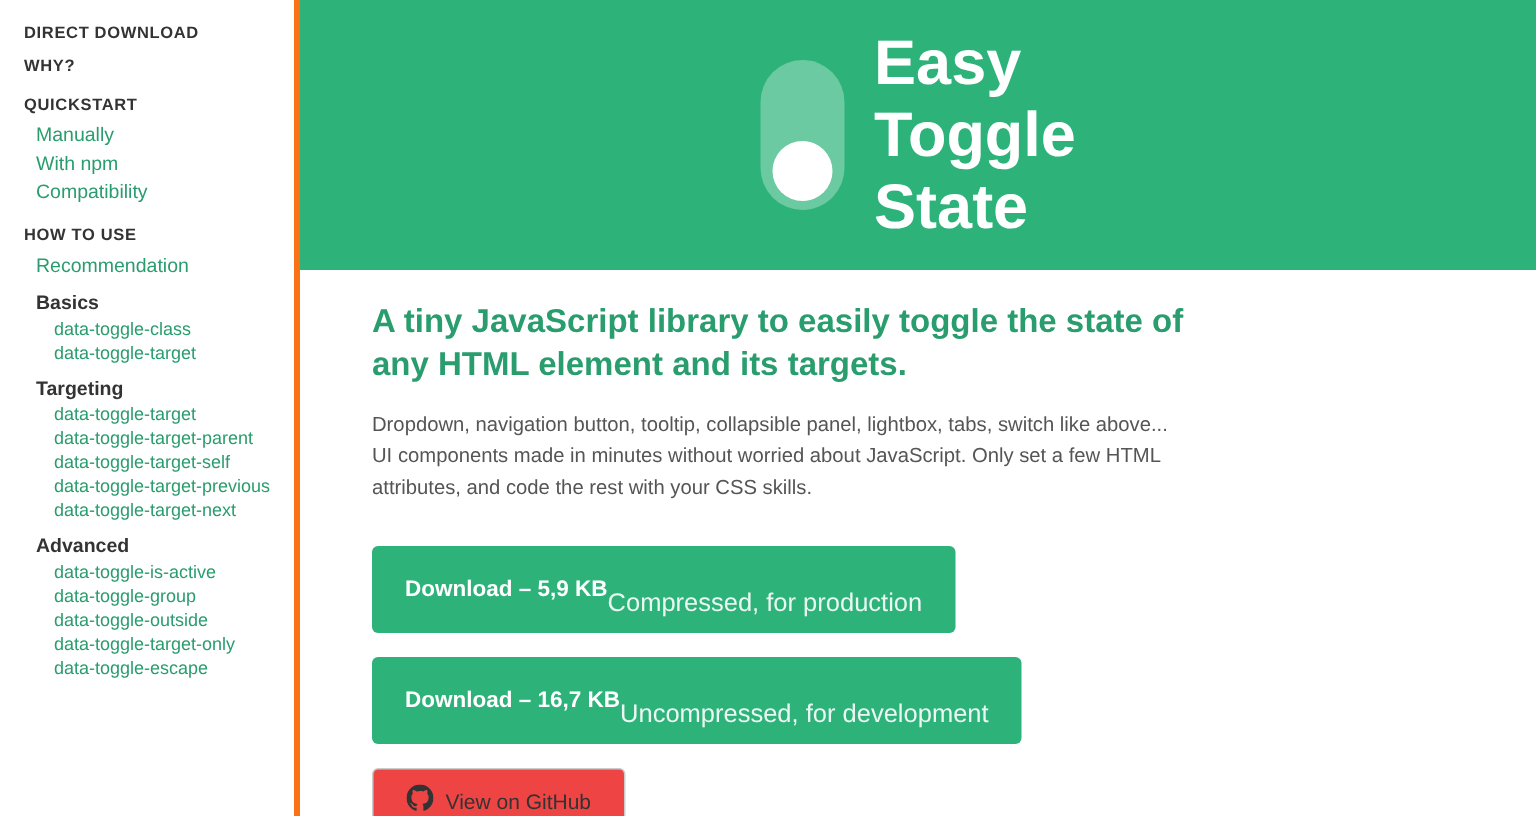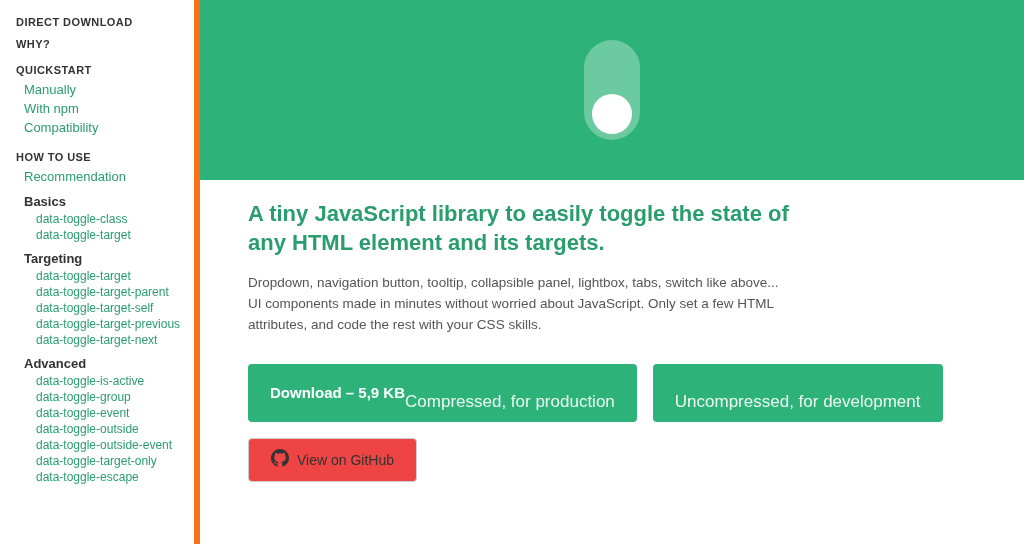--- a/index.html
+++ b/index.html
@@ -13,21 +13,21 @@
       background: #fff;
     }
 
     
     .sidebar {
       width: 200px;
       min-width: 200px;
       height: 544px;
       overflow-y: auto;
       padding: 16px 0 16px 16px;
-      border-right: 6px solid #f97316;
+      border-right: 4px solid #f97316;
       background: #fff;
     }
     .sidebar-section-title {
       font-size: 11px;
       font-weight: 700;
       color: #333;
       letter-spacing: 0.04em;
       margin-top: 14px;
       margin-bottom: 4px;
       text-transform: uppercase;
@@ -211,52 +211,56 @@
   <div class="sidebar-group-title">Targeting</div>
   <a class="sidebar-item-l2">data-toggle-target</a>
   <a class="sidebar-item-l2">data-toggle-target-parent</a>
   <a class="sidebar-item-l2">data-toggle-target-self</a>
   <a class="sidebar-item-l2">data-toggle-target-previous</a>
   <a class="sidebar-item-l2">data-toggle-target-next</a>
 
   <div class="sidebar-group-title">Advanced</div>
   <a class="sidebar-item-l2">data-toggle-is-active</a>
   <a class="sidebar-item-l2">data-toggle-group</a>
-  <a class="sidebar-item-l2">data-toggle-event</a>
   <a class="sidebar-item-l2">data-toggle-outside</a>
-  <a class="sidebar-item-l2">data-toggle-outside-event</a>
   <a class="sidebar-item-l2">data-toggle-target-only</a>
   <a class="sidebar-item-l2">data-toggle-escape</a>
 </nav>
 
 <main class="main">
 
   <div class="hero">
     <div class="hero-logo">
       <div class="toggle-icon">
         <div class="toggle-track">
           <div class="toggle-knob"></div>
         </div>
       </div>
+      <div class="hero-title">
+        <div>Easy</div>
+        <div>Toggle</div>
+        <div>State</div>
+      </div>
     </div>
   </div>
 
   <div class="content">
     <div class="tagline">A tiny JavaScript library to easily toggle the state of any HTML element and its targets.</div>
     <div class="description">
       <span>Dropdown, navigation button, tooltip, collapsible panel, lightbox, tabs, switch like above...</span><br>
       <span>UI components made in minutes without worried about JavaScript. Only set a few HTML attributes, and code the rest with your CSS skills.</span>
     </div>
 
     <div class="download-row">
       <button class="btn-download">
         <span class="btn-download-title">Download – 5,9 KB</span>
         <span class="btn-download-sub">Compressed, for production</span>
       </button>
       <button class="btn-download">
+        <span class="btn-download-title">Download – 16,7 KB</span>
         <span class="btn-download-sub">Uncompressed, for development</span>
       </button>
     </div>
 
     <button class="btn-github">
       <span class="github-icon">
         <svg width="18" height="18" viewBox="0 0 24 24" fill="currentColor">
             <path d="M12 0C5.37 0 0 5.37 0 12c0 5.3 3.438 9.8 8.205 11.387.6.113.82-.258.82-.577v-2.234c-3.338.726-4.033-1.416-4.033-1.416-.546-1.387-1.333-1.756-1.333-1.756-1.089-.745.083-.729.083-.729 1.205.084 1.84 1.237 1.84 1.237 1.07 1.834 2.809 1.304 3.495.997.108-.775.418-1.305.76-1.605-2.665-.3-5.466-1.332-5.466-5.93 0-1.31.465-2.38 1.235-3.22-.135-.303-.54-1.523.105-3.176 0 0 1.005-.322 3.3 1.23A11.51 11.51 0 0 1 12 5.803c1.02.005 2.047.138 3.006.404 2.29-1.552 3.297-1.23 3.297-1.23.645 1.653.24 2.873.12 3.176.765.84 1.23 1.91 1.23 3.22 0 4.61-2.807 5.625-5.48 5.92.43.372.823 1.102.823 2.222v3.293c0 .319.216.694.825.576C20.565 21.795 24 17.295 24 12c0-6.63-5.37-12-12-12z"></path>
           </svg>
       </span>

